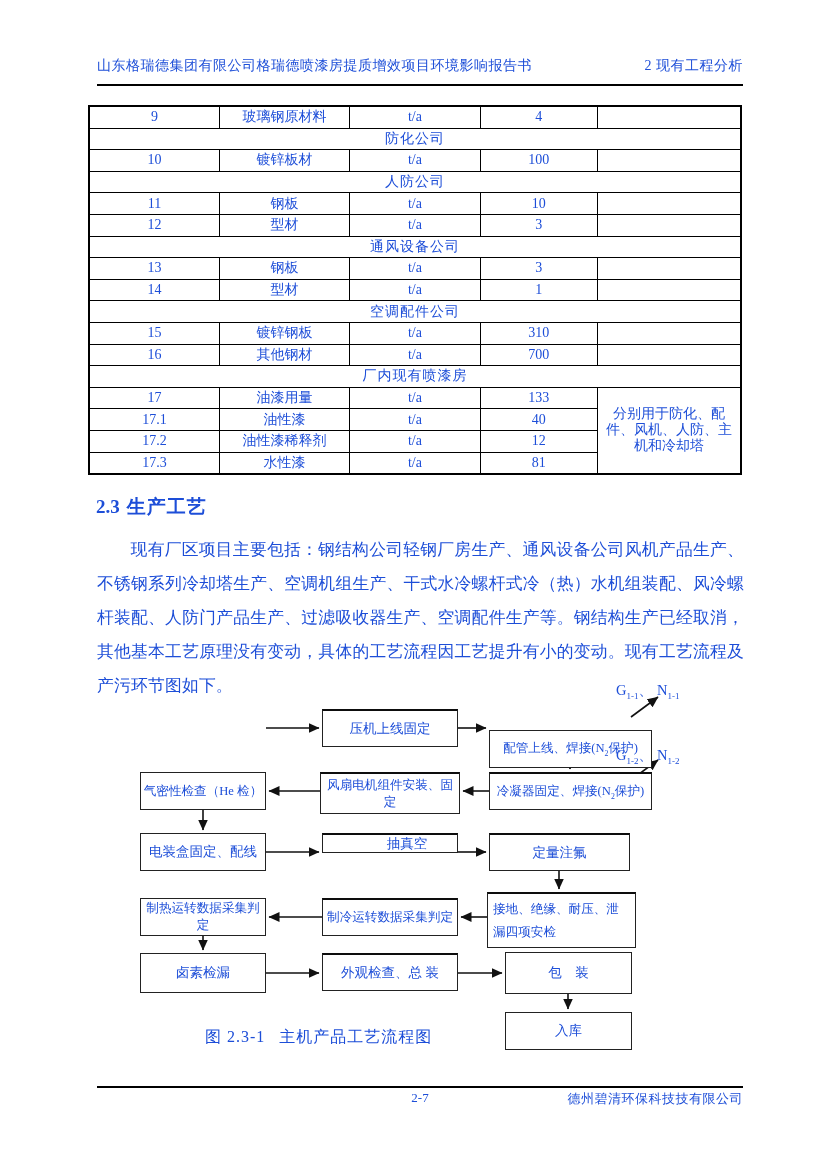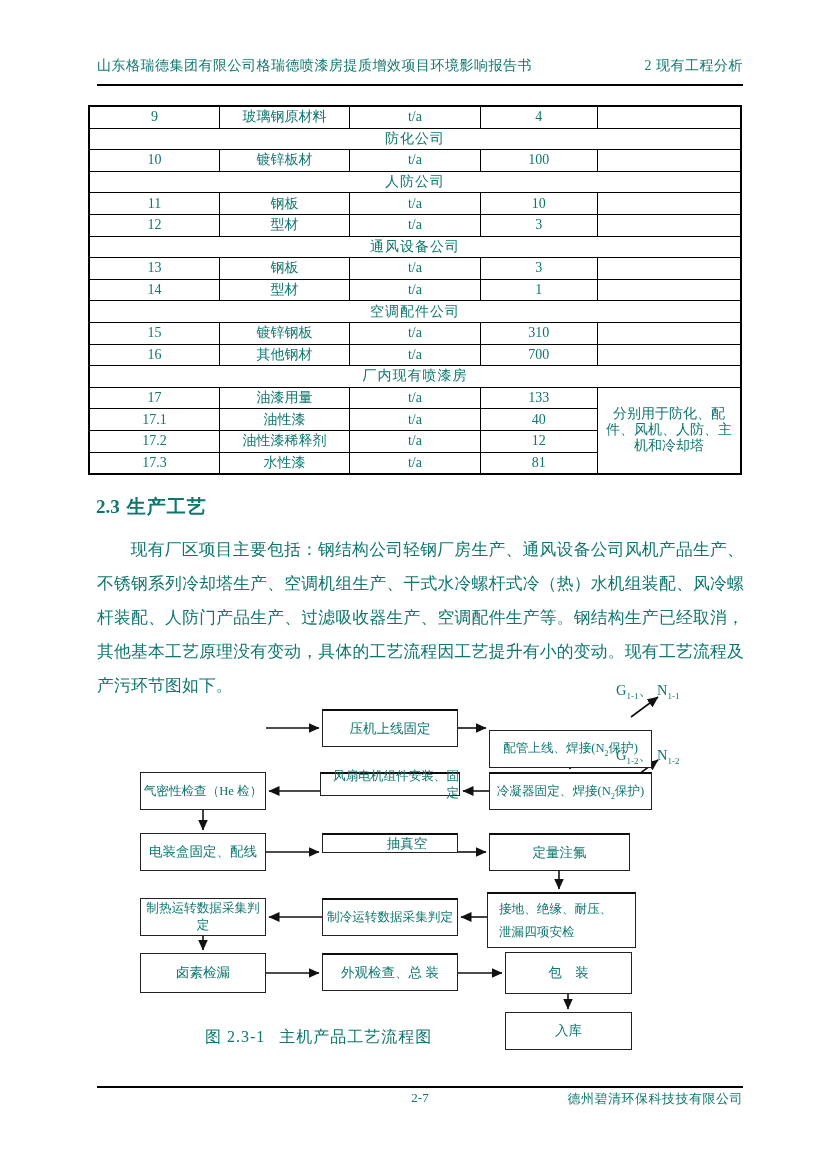--- a/index.html
+++ b/index.html
@@ -1,18 +1,18 @@
 <!DOCTYPE html>
 <html><head>
 <meta charset="utf-8">
 <style>
   html,body { margin:0; padding:0; background:#888; }
   .page {
     position:relative; width:827px; height:1169px; margin:0 auto;
-    background:#ffffff; color:#0f766e; overflow:hidden;
+    background:#ffffff; color:#1d4ed8; overflow:hidden;
     font-family:"Liberation Serif","DejaVu Serif",serif;
   }
   
   .header { position:absolute; left:97px; top:57px; width:646px;
     display:flex; justify-content:space-between; font-size:14px; letter-spacing:0.5px; }
   .header-rule { position:absolute; left:97px; top:84px; width:646px; height:2px; background:#000; }
 
   
   table.materials { position:absolute; left:88px; top:105px; width:654px;
     border-collapse:collapse; table-layout:fixed; font-size:14px;
@@ -31,21 +31,21 @@
   .body-paragraph { position:absolute; left:97px; top:533px; width:647px;
     font-size:16.8px; line-height:34px; text-align:justify; text-indent:2em; letter-spacing:0.2px; }
 
   
   .flow-node { position:absolute; box-sizing:border-box; border:1px solid #222; background:#fff;
     display:flex; align-items:center; justify-content:center;
     font-size:13.5px; text-align:center; }
   .thick-top { border-top:2.5px solid #0d0d0d; }
   .fs-sm { font-size:12.6px; }
   .flow-node .nl { display:inline-block; white-space:pre-wrap; }
-  .flow-node.ml { justify-content:flex-start; padding:2px 11px; }
+  .flow-node.ml { justify-content:flex-start; padding:2px 5px; }
   .flow-node.ml .nl { text-align:left; line-height:23px; font-size:12.6px; }
   sub { font-size:0.62em; }
   .emission-label { position:absolute; font-size:14.5px; font-family:"Liberation Serif",serif; }
   .emission-label .n-gap { margin-left:4px; }
   svg.flow-arrows { position:absolute; left:0; top:0; pointer-events:none; }
   .figure-caption { position:absolute; left:205px; top:1027px; font-size:16px; font-weight:normal; letter-spacing:1px; }
   .figure-caption .cap-title { margin-left:14px; }
 
   
   .footer-rule { position:absolute; left:97px; top:1086px; width:646px; height:1.5px; background:#000; }
@@ -208,21 +208,21 @@
   <div class="flow-node thick-top" style="left:322px; top:709px; width:136px; height:38px;">
       <span class="nl">压机上线固定</span>
     </div>
   <div class="flow-node fs-sm" style="left:489px; top:730px; width:163px; height:38px;">
       <span class="nl"><span>配管上线、焊接(N</span><sub>2</sub><span>保护)</span></span>
     </div>
 
   <div class="flow-node thick-top fs-sm" style="left:489px; top:772px; width:163px; height:38px;">
       <span class="nl"><span>冷凝器固定、焊接(N</span><sub>2</sub><span>保护)</span></span>
     </div>
-  <div class="flow-node thick-top fs-sm" style="left:320px; top:772px; width:140px; height:24px;text-align:right;">
+  <div class="flow-node thick-top fs-sm" style="left:320px; top:772px; width:140px; height:42px;">
       <span class="nl">风扇电机组件安装、固定</span>
     </div>
   <div class="flow-node fs-sm" style="left:140px; top:772px; width:126px; height:38px;">
       <span class="nl">气密性检查（He 检）</span>
     </div>
 
   <div class="flow-node" style="left:140px; top:833px; width:126px; height:38px;">
       <span class="nl">电装盒固定、配线</span>
     </div>
   <div class="flow-node thick-top" style="left:322px; top:833px; width:136px; height:20px;padding-left:34px;">

